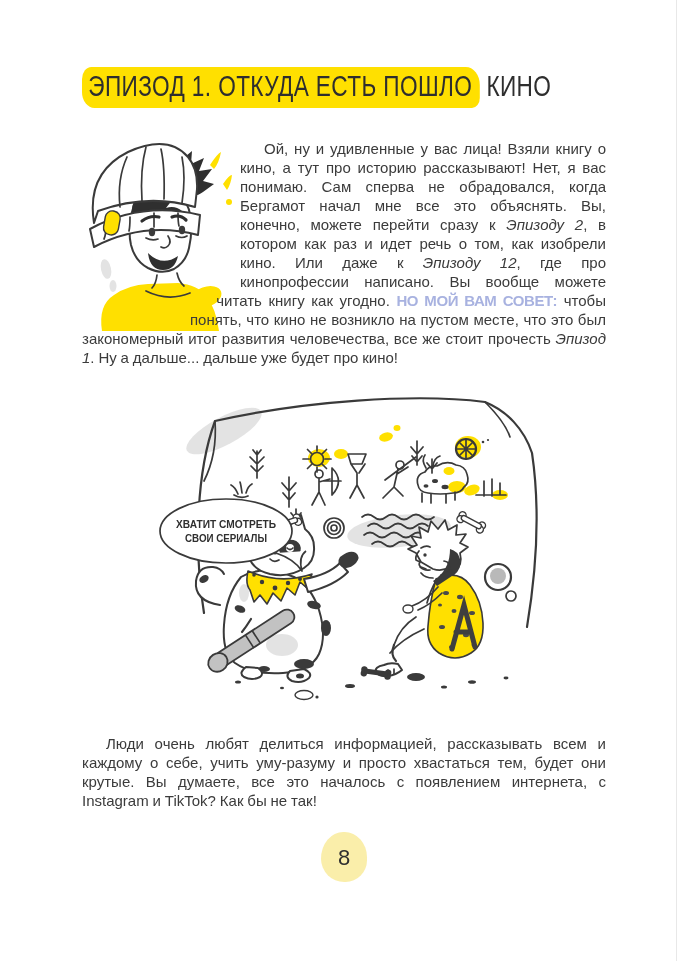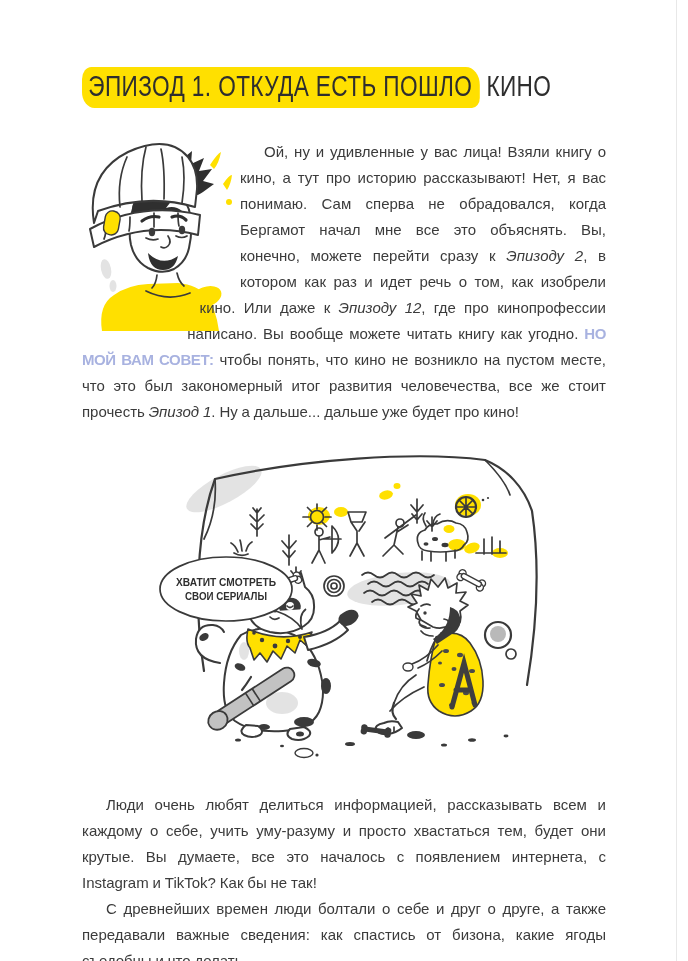--- a/index.html
+++ b/index.html
@@ -26,21 +26,21 @@
   .hl{
     background:#ffe000;
     padding:3px 10px 6px 8px;
     border-radius:12px 18px 10px 16px;
   }
   .title-rest{margin-left:8px;}
   
   .intro{margin-top:36px;}
   p.bodytext{
     margin:0;
-    font-size:15px;line-height:26px;
+    font-size:15px;line-height:19px;
     text-align:justify;
     color:#3b3b3b;
     word-spacing:-.3px;
   }
   p.bodytext.indent{text-indent:24px;}
   em{font-style:italic;}
   .advice{color:#a8b2e0;font-weight:700;letter-spacing:-.4px;}
   
   .boy-float{
     float:left;
@@ -288,21 +288,20 @@
         <path fill="#fff" stroke="#3a3a3a" stroke-width="1.7" d="M122,172 q18,6 26,18 q-4,-14 4,-20" stroke-linejoin="round"></path>
         <text class="bubtxt" x="72" y="147" text-anchor="middle" textLength="100" lengthAdjust="spacingAndGlyphs">ХВАТИТ СМОТРЕТЬ</text>
         <text class="bubtxt" x="72" y="161" text-anchor="middle" textLength="82" lengthAdjust="spacingAndGlyphs">СВОИ СЕРИАЛЫ</text>
       </g>
 
     </svg>
   </figure>
 
   <section class="body-text">
     <p class="bodytext indent">Люди очень любят делиться информацией, рассказывать всем и каждому о себе, учить уму-разуму и просто хвастаться тем, будет они крутые. Вы думаете, все это началось с появлением интернета, с Instagram и TikTok? Как бы не так!</p>
-    <p class="bodytext indent">С древнейших времен люди болтали о себе и друг о друге, а также передавали важные сведения: как спастись от бизона, какие ягоды съедобны и что делать,</p>
   </section>
 
   <footer>
     <span class="pagenum">8</span>
   </footer>
 
 </main>
 </div>
 
 </body></html>

